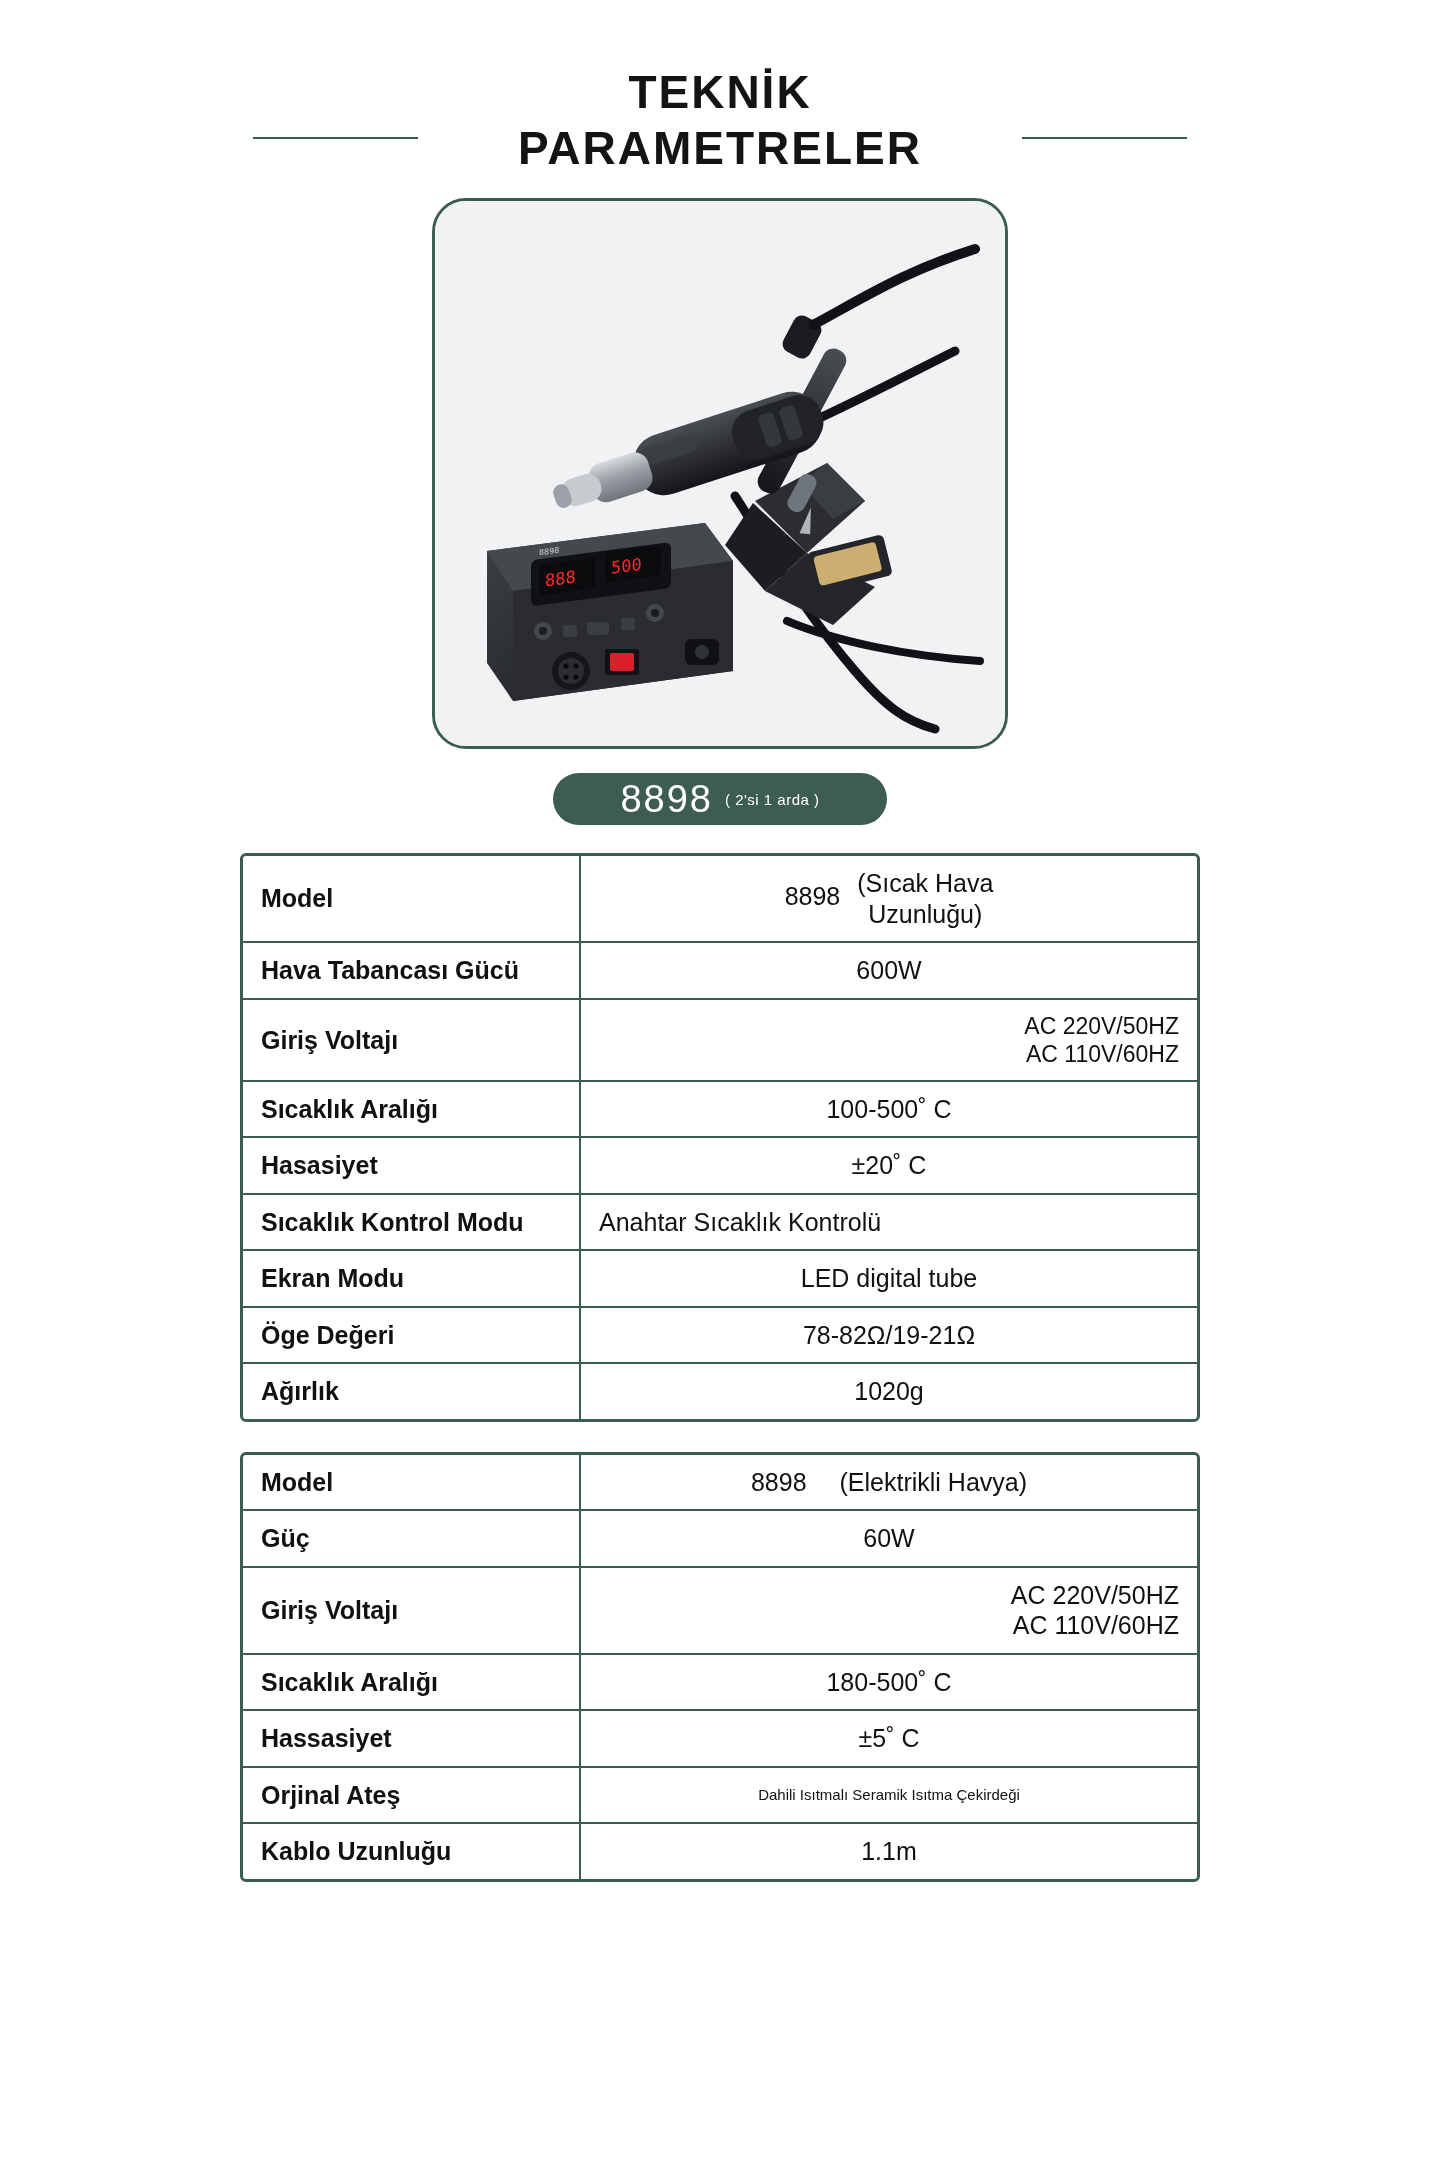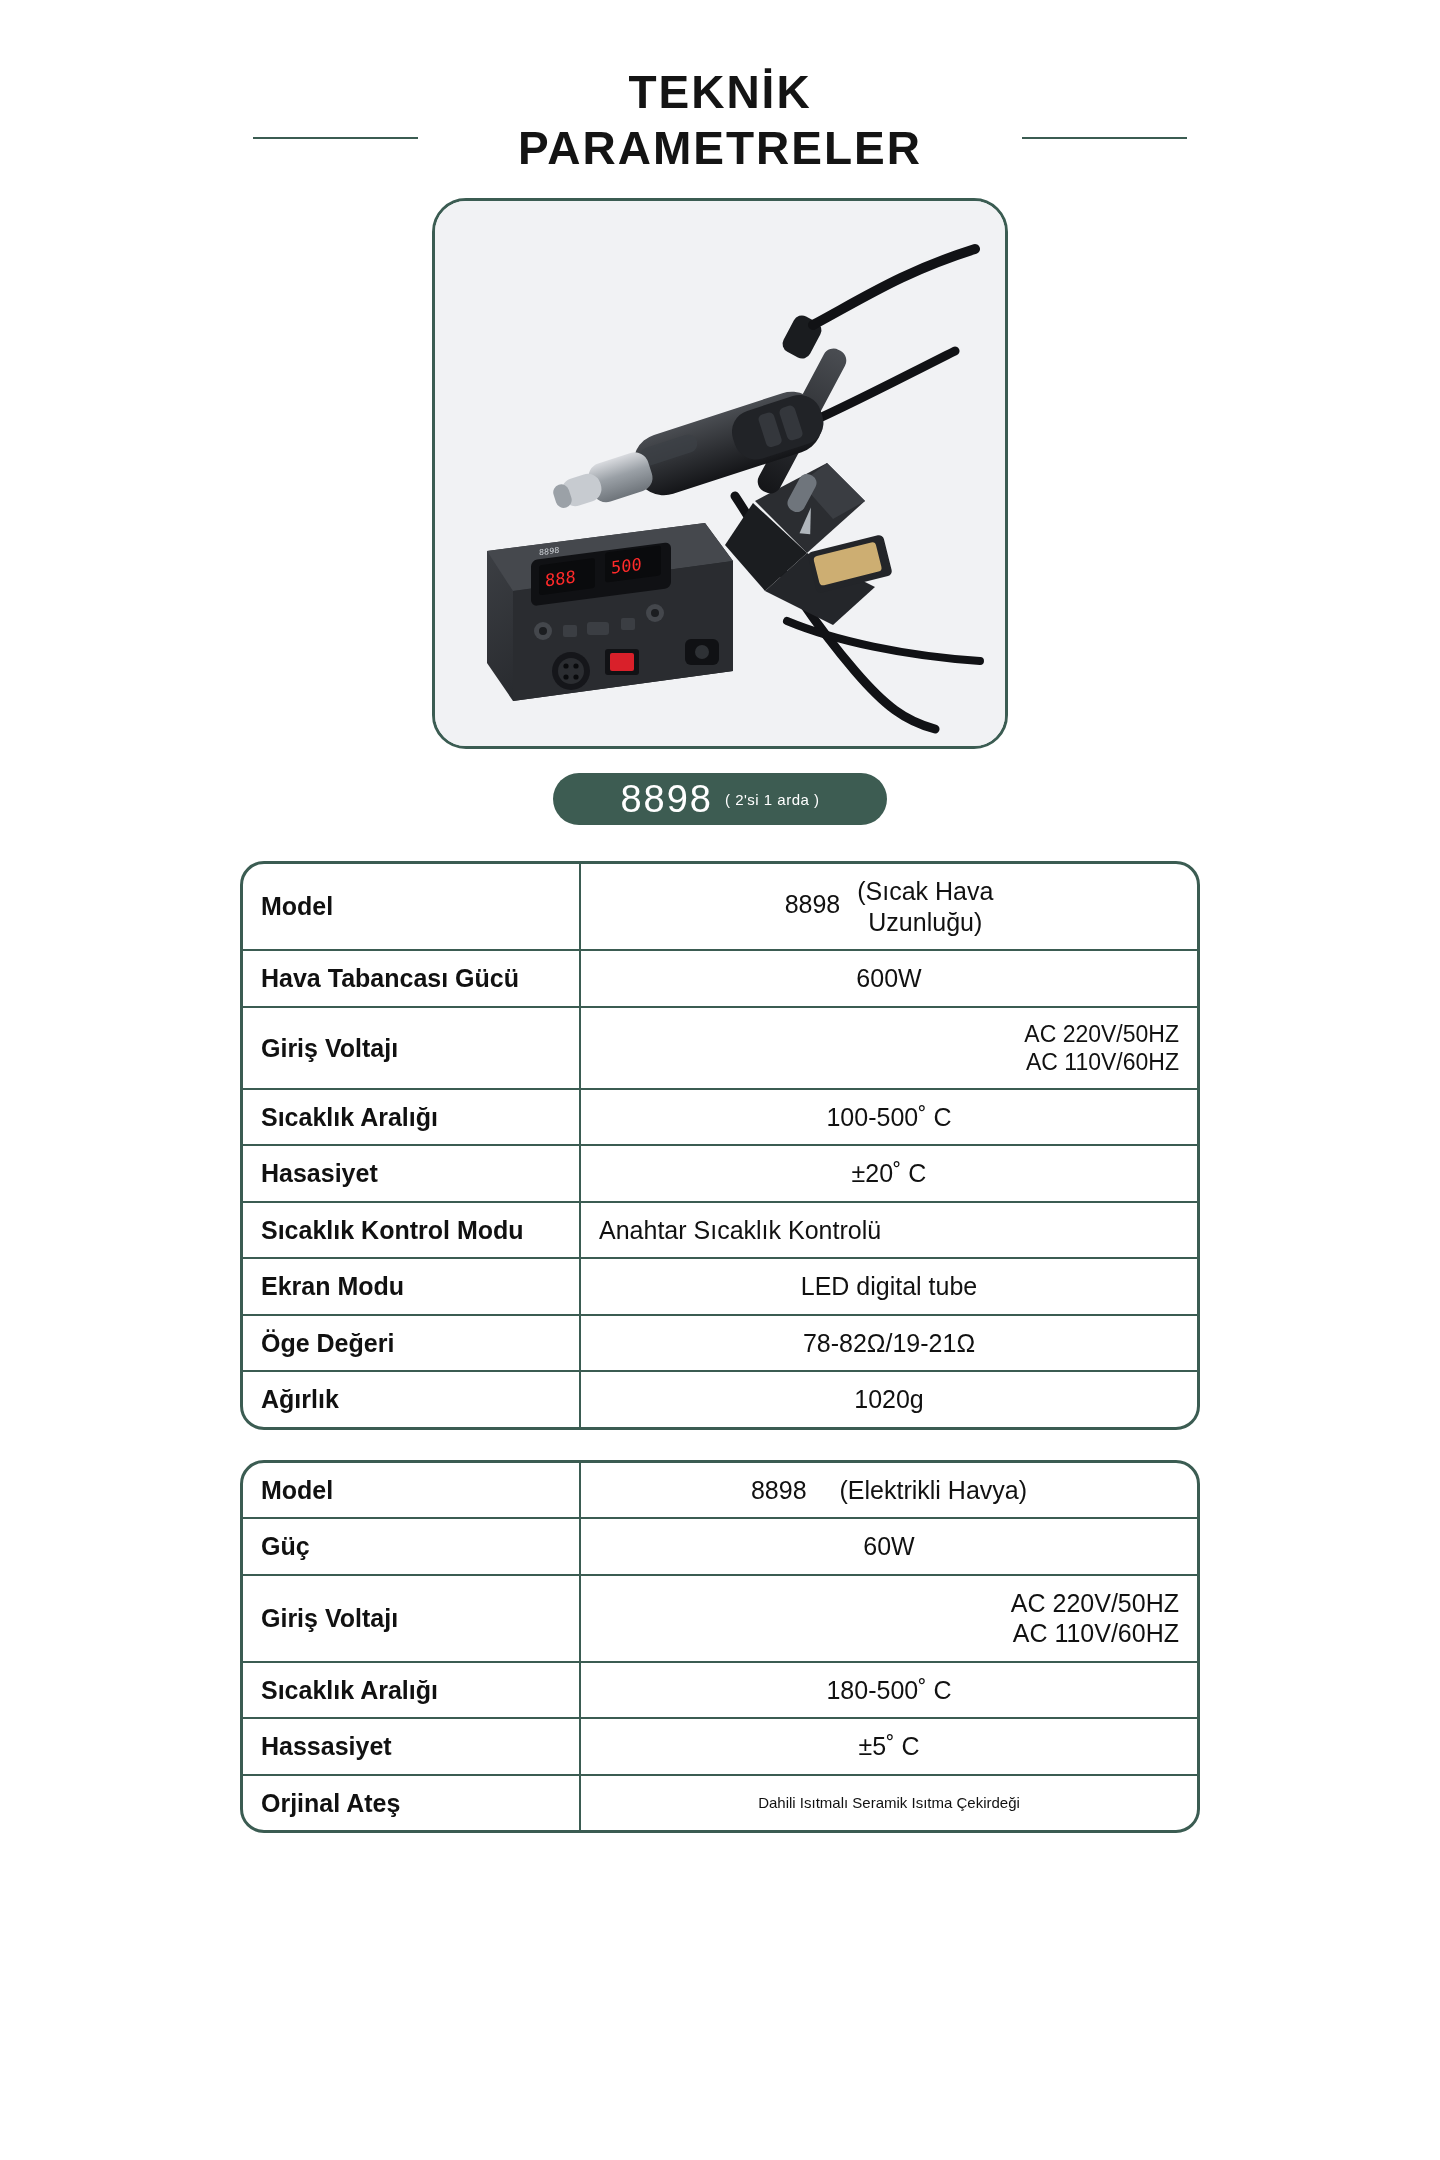--- a/index.html
+++ b/index.html
@@ -84,23 +84,23 @@
   }
   .model-pill .sub {
     font-size: 15px;
     letter-spacing: .5px;
     white-space: nowrap;
   }
 
   
   .spec-table {
     width: 960px;
-    margin: 36px auto 0;
+    margin: 28px auto 0;
     border: 3px solid #3b5c52;
-    border-radius: 24px;
+    border-radius: 6px;
     border-collapse: separate;
     border-spacing: 0;
     overflow: hidden;
     background: #fff;
   }
   .spec-table td {
     border-bottom: 2px solid #3b5c52;
     padding: 12px 18px;
     font-size: 25px;
     color: #111;
@@ -317,14 +317,18 @@
       <td class="val">180-500˚ C</td>
     </tr>
     <tr>
       <td class="key">Hassasiyet</td>
       <td class="val">±5˚ C</td>
     </tr>
     <tr>
       <td class="key">Orjinal Ateş</td>
       <td class="val" style="font-size:15px">Dahili Isıtmalı Seramik Isıtma Çekirdeği</td>
     </tr>
+    <tr>
+      <td class="key">Kablo Uzunluğu</td>
+      <td class="val">1.1m</td>
+    </tr>
   </tbody>
 </table>
 
 </body></html>

